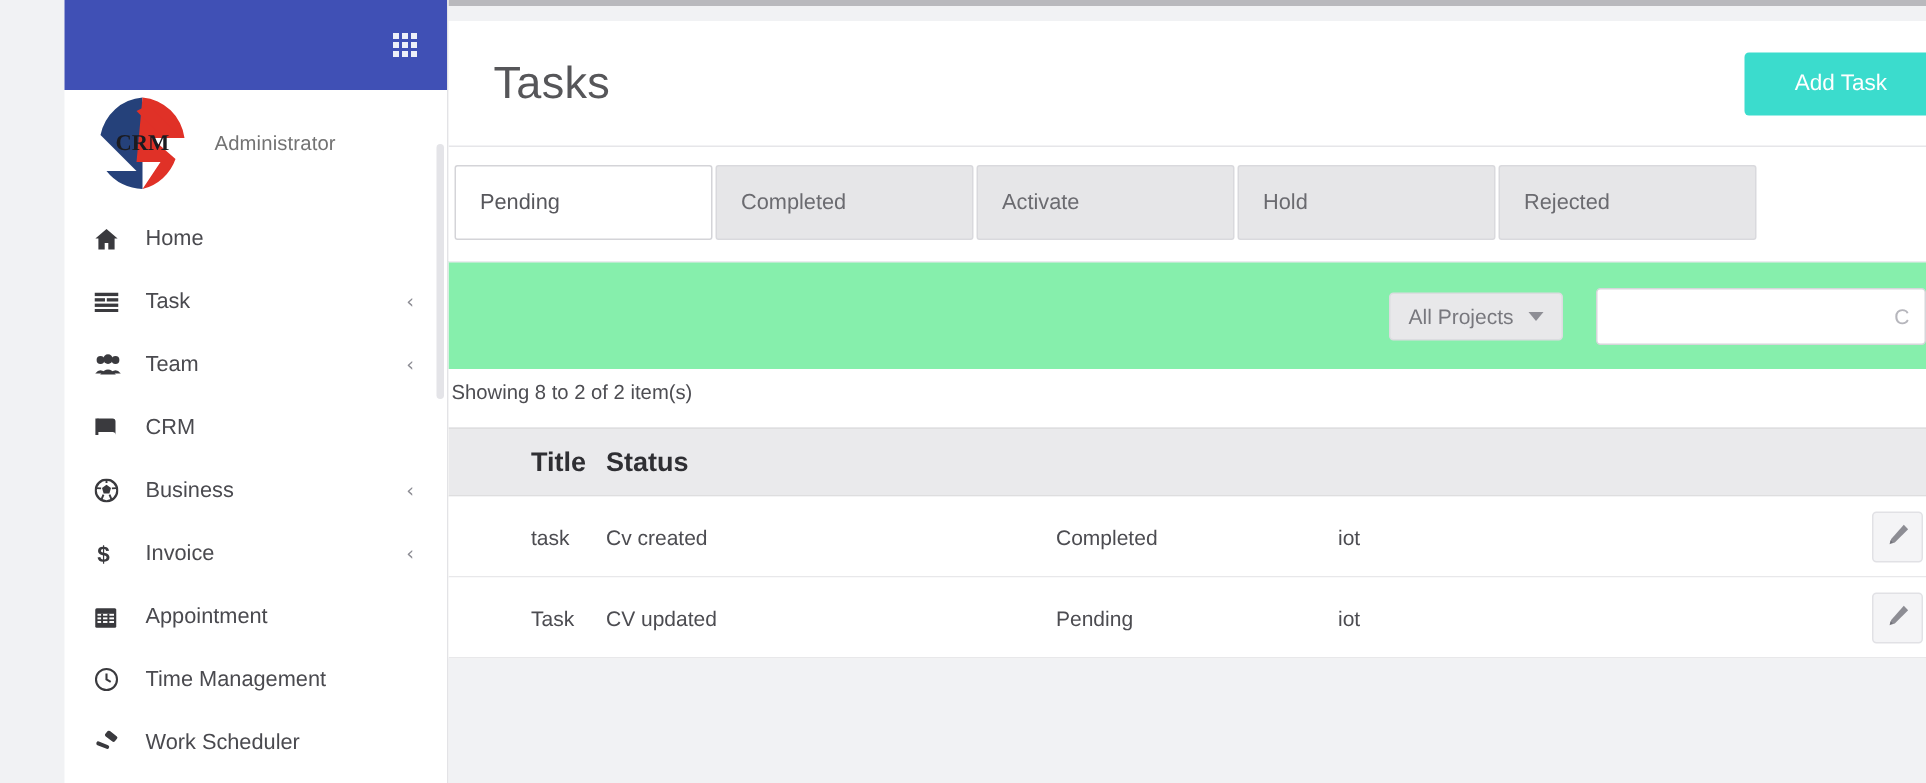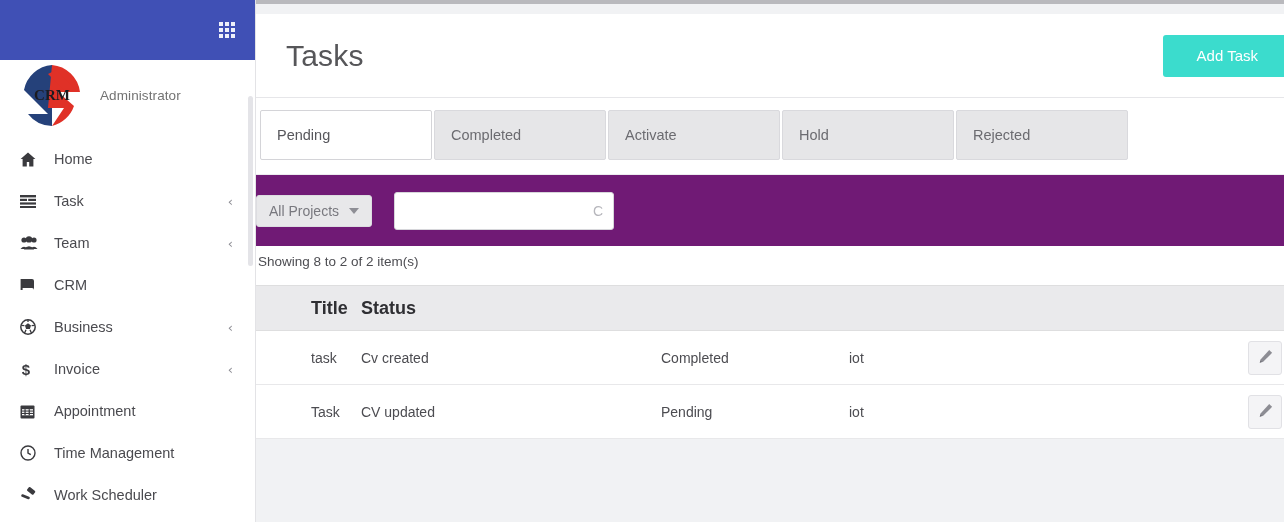--- a/index.html
+++ b/index.html
@@ -10,20 +10,21 @@
     background: #f1f2f4;
   }
   .app { display: flex; width: 1284px; height: 522px; }
 
   
   .sidebar {
     width: 256px; min-width: 256px; height: 522px;
     background: #ffffff;
     position: relative;
     border-right: 1px solid #e3e3e6;
+    margin-left: 43px;
   }
   .sidebar-topbar {
     height: 60px; background: #4050b5;
     display: flex; align-items: center; justify-content: flex-end;
     padding-right: 20px;
   }
   .grid-icon { display: grid; grid-template-columns: repeat(3,4px);
     grid-template-rows: repeat(3,4px); gap: 2px; cursor: pointer; }
   .grid-icon i { background: #eef0f9; display: block; width: 4px; height: 4px; }
 
@@ -73,22 +74,22 @@
   .tabs-wrap { background: #ffffff; padding: 12px 0 14px 2px; display: flex; gap: 0; }
   .tab {
     height: 50px; width: 172px; margin-left: 2px;
     background: #e6e6e8; border: 1px solid #d9d9dd;
     display: flex; align-items: center; padding-left: 16px;
     font-size: 14.5px; color: #6b6b70; cursor: pointer; border-radius: 2px;
   }
   .tab.active { background: #ffffff; color: #57575c; border-color: #d4d4d8; }
 
   .toolbar {
-    background: #701a75; height: 72px; display: flex; align-items: center;
-    justify-content: flex-start; padding-right: 0; border-top: 1px solid #ececef;
+    background: #86efac; height: 72px; display: flex; align-items: center;
+    justify-content: flex-end; padding-right: 0; border-top: 1px solid #ececef;
   }
   .select-projects {
     background: #e8e8ea; border: 1px solid #dcdce0; border-radius: 3px;
     height: 32px; padding: 0 12px; display: flex; align-items: center;
     font-size: 14px; color: #78787e; cursor: pointer; gap: 10px;
   }
   .select-projects .chev {
     width: 0; height: 0; border-left: 5px solid transparent;
     border-right: 5px solid transparent; border-top: 6px solid #8e8e95;
   }

